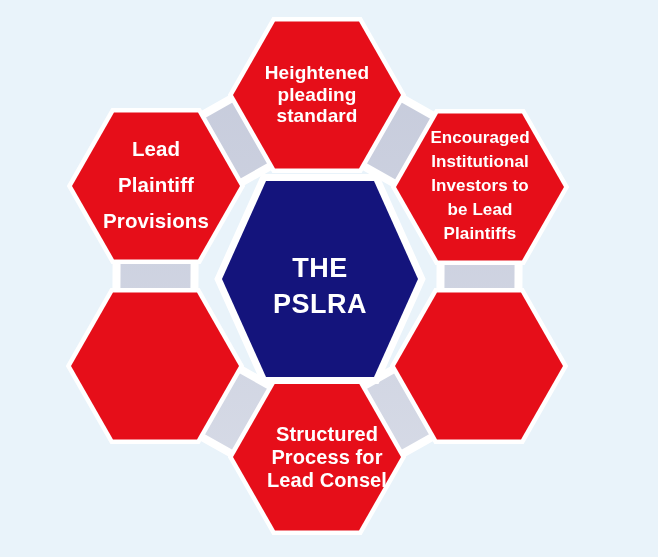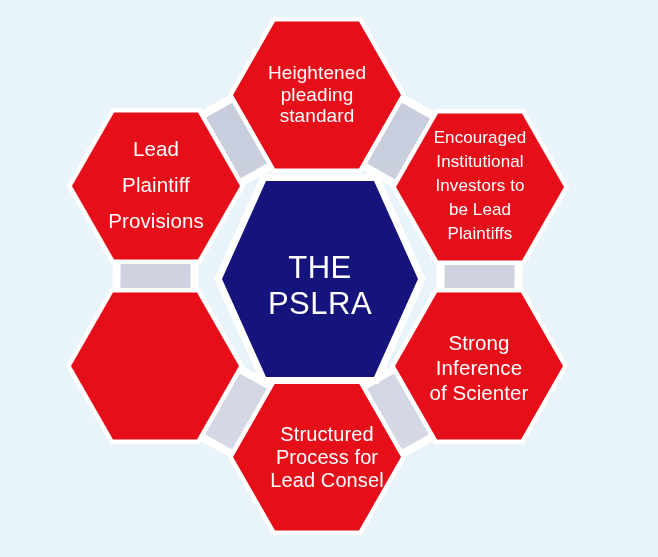--- a/index.html
+++ b/index.html
@@ -40,31 +40,31 @@
     stroke-width: 14;
     paint-order: stroke;
   }
 
   .hex-label {
     position: absolute;
     transform: translate(-50%, -50%);
     width: 182px;
     text-align: center;
     color: var(--text, #ffffff);
-    font-weight: 400;
+    font-weight: 700;
     white-space: pre-line;
     letter-spacing: 0.1px;
   }
   #lbl-top    { left: 317px; top: 94px;  font-size: 19px;   line-height: 21.5px; }
   #lbl-tr     { left: 480px; top: 186px; font-size: 17px;   line-height: 24px;   }
   #lbl-br     { left: 479px; top: 367px; font-size: 20.5px; line-height: 25px;   }
   #lbl-b      { left: 327px; top: 457px; font-size: 20px;   line-height: 23px;   }
   #lbl-bl     { left: 155px; top: 366px; font-size: 19.5px; line-height: 23px;   }
   #lbl-tl     { left: 156px; top: 185px; font-size: 20.5px; line-height: 36px;   }
-  #lbl-center { left: 320px; top: 286px; font-size: 31px;   line-height: 36px; letter-spacing: 0.5px; }
+  #lbl-center { left: 320px; top: 286px; font-size: 27px;   line-height: 36px; letter-spacing: 0.5px; }
 </style>
 </head>
 <body style="--bg: #e9f3fa; --red: #e60e19; --navy: #14147c; --stroke: #ffffff; --text: #ffffff; --connector_top: #c4c9da; --connector_bottom: #d9dde8;">
 
 <div id="stage">
 
   <svg width="658" height="557" viewBox="0 0 658 557">
     <defs>
       <linearGradient id="conGrad" x1="0" y1="0" x2="0" y2="557" gradientUnits="userSpaceOnUse">
         <stop offset="0" stop-color="#c4c9da"></stop>
@@ -86,23 +86,20 @@
   </svg>
 
   <div class="hex-label" id="lbl-top">Heightened
 pleading
 standard</div>
   <div class="hex-label" id="lbl-tr">Encouraged
 Institutional
 Investors to
 be Lead
 Plaintiffs</div>
-  <div class="hex-label" id="lbl-br">Strong
-Inference
-of Scienter</div>
   <div class="hex-label" id="lbl-b">Structured
 Process for
 Lead Consel</div>
   <div class="hex-label" id="lbl-tl">Lead
 Plaintiff
 Provisions</div>
   <div class="hex-label" id="lbl-center">THE
 PSLRA</div>
 
 </div>

